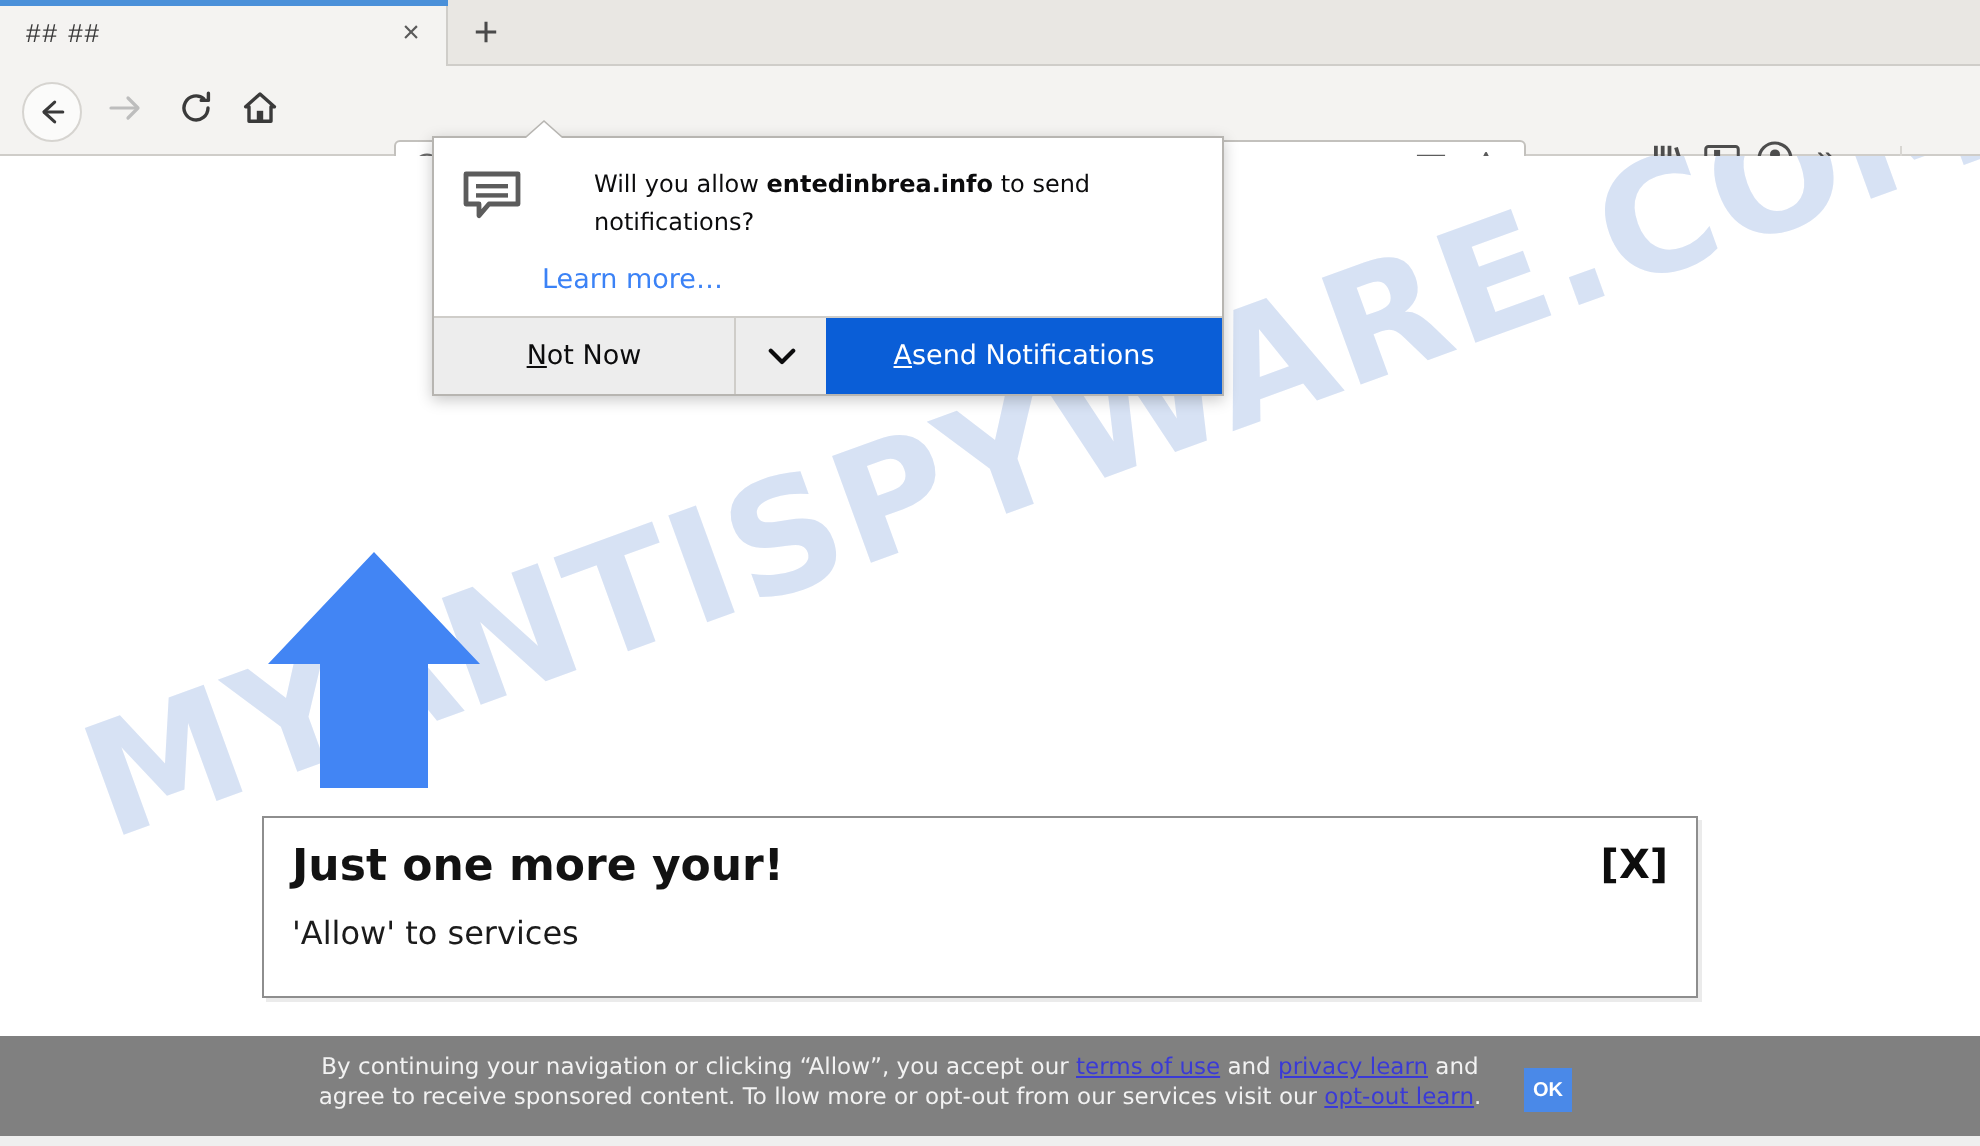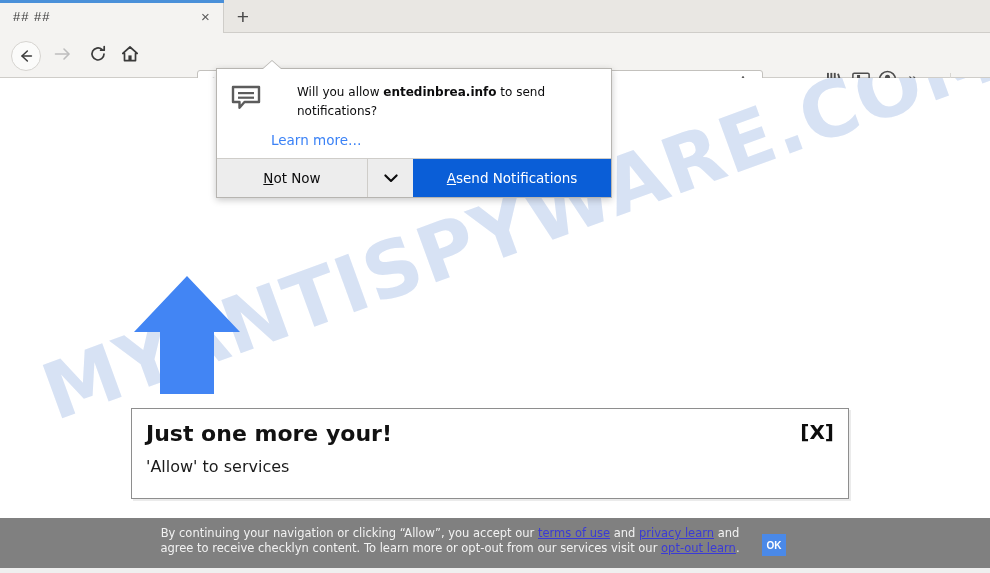--- a/index.html
+++ b/index.html
@@ -319,21 +319,21 @@
 
     <div class="stepbox">
       <div class="step-title">Just one more your!</div>
       <div class="step-sub">'Allow' to services</div>
       <div class="step-close">[X]</div>
     </div>
   </div>
 
   <div class="footer">
     <div class="footer-text">
-      <span>By continuing your navigation or clicking “Allow”, you accept our </span><a href="#">terms of use</a><span> and </span><a href="#">privacy learn</a><span> and agree to receive checklyn content. To learn more or opt-out from our services visit our </span><a href="#">opt-out learn</a><span>.</span>
+      <span>By continuing your navigation or clicking “Allow”, you accept our </span><a href="#">terms of use</a><span> and </span><a href="#">privacy learn</a><span> and agree to receive sponsored content. To llow more or opt-out from our services visit our </span><a href="#">opt-out learn</a><span>.</span>
     </div>
   </div>
   <div class="footer-ok">OK</div>
   <div class="footer-strip"></div>
 
   <div class="dh-arrow"></div>
   <div class="doorhanger">
     <div class="dh-body">
       <div class="dh-icon">
         <svg width="30" height="27" viewBox="0 0 30 27" aria-hidden="true">

